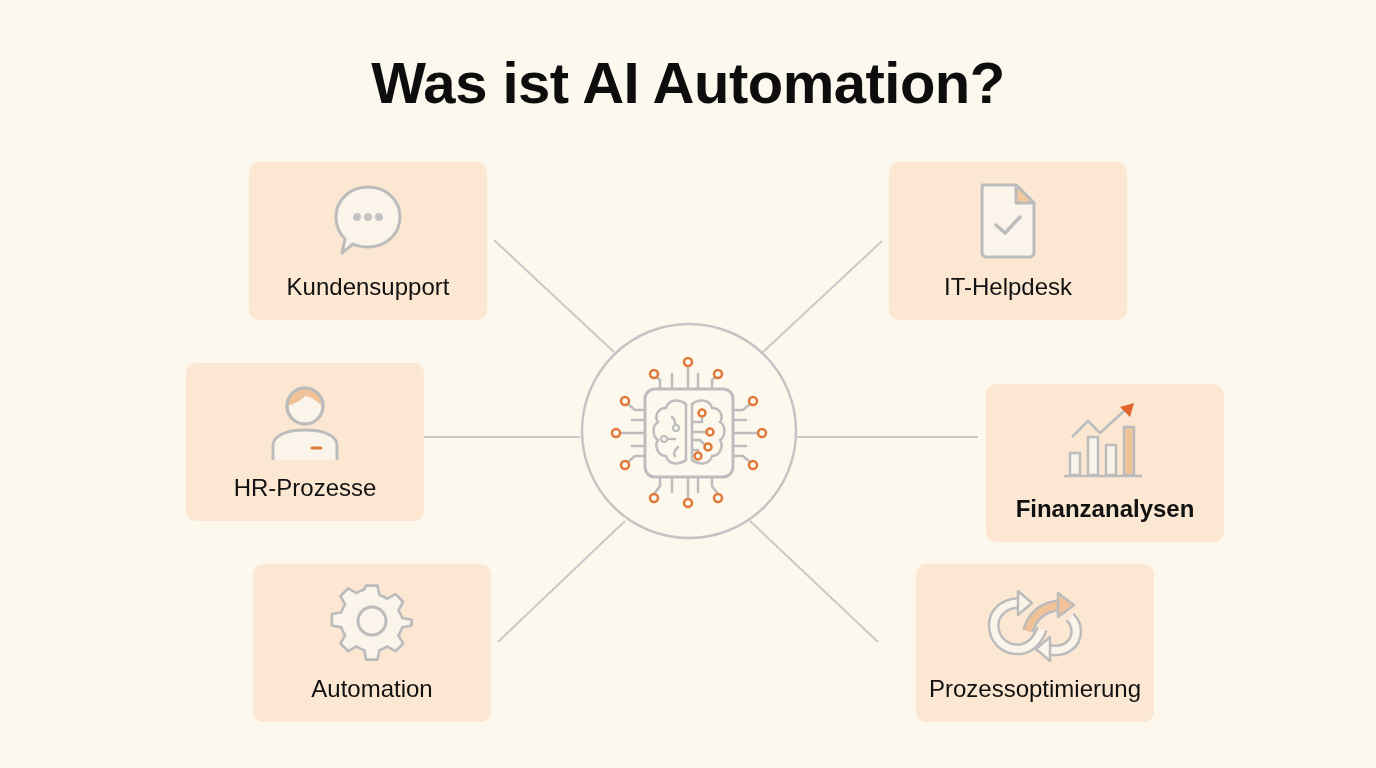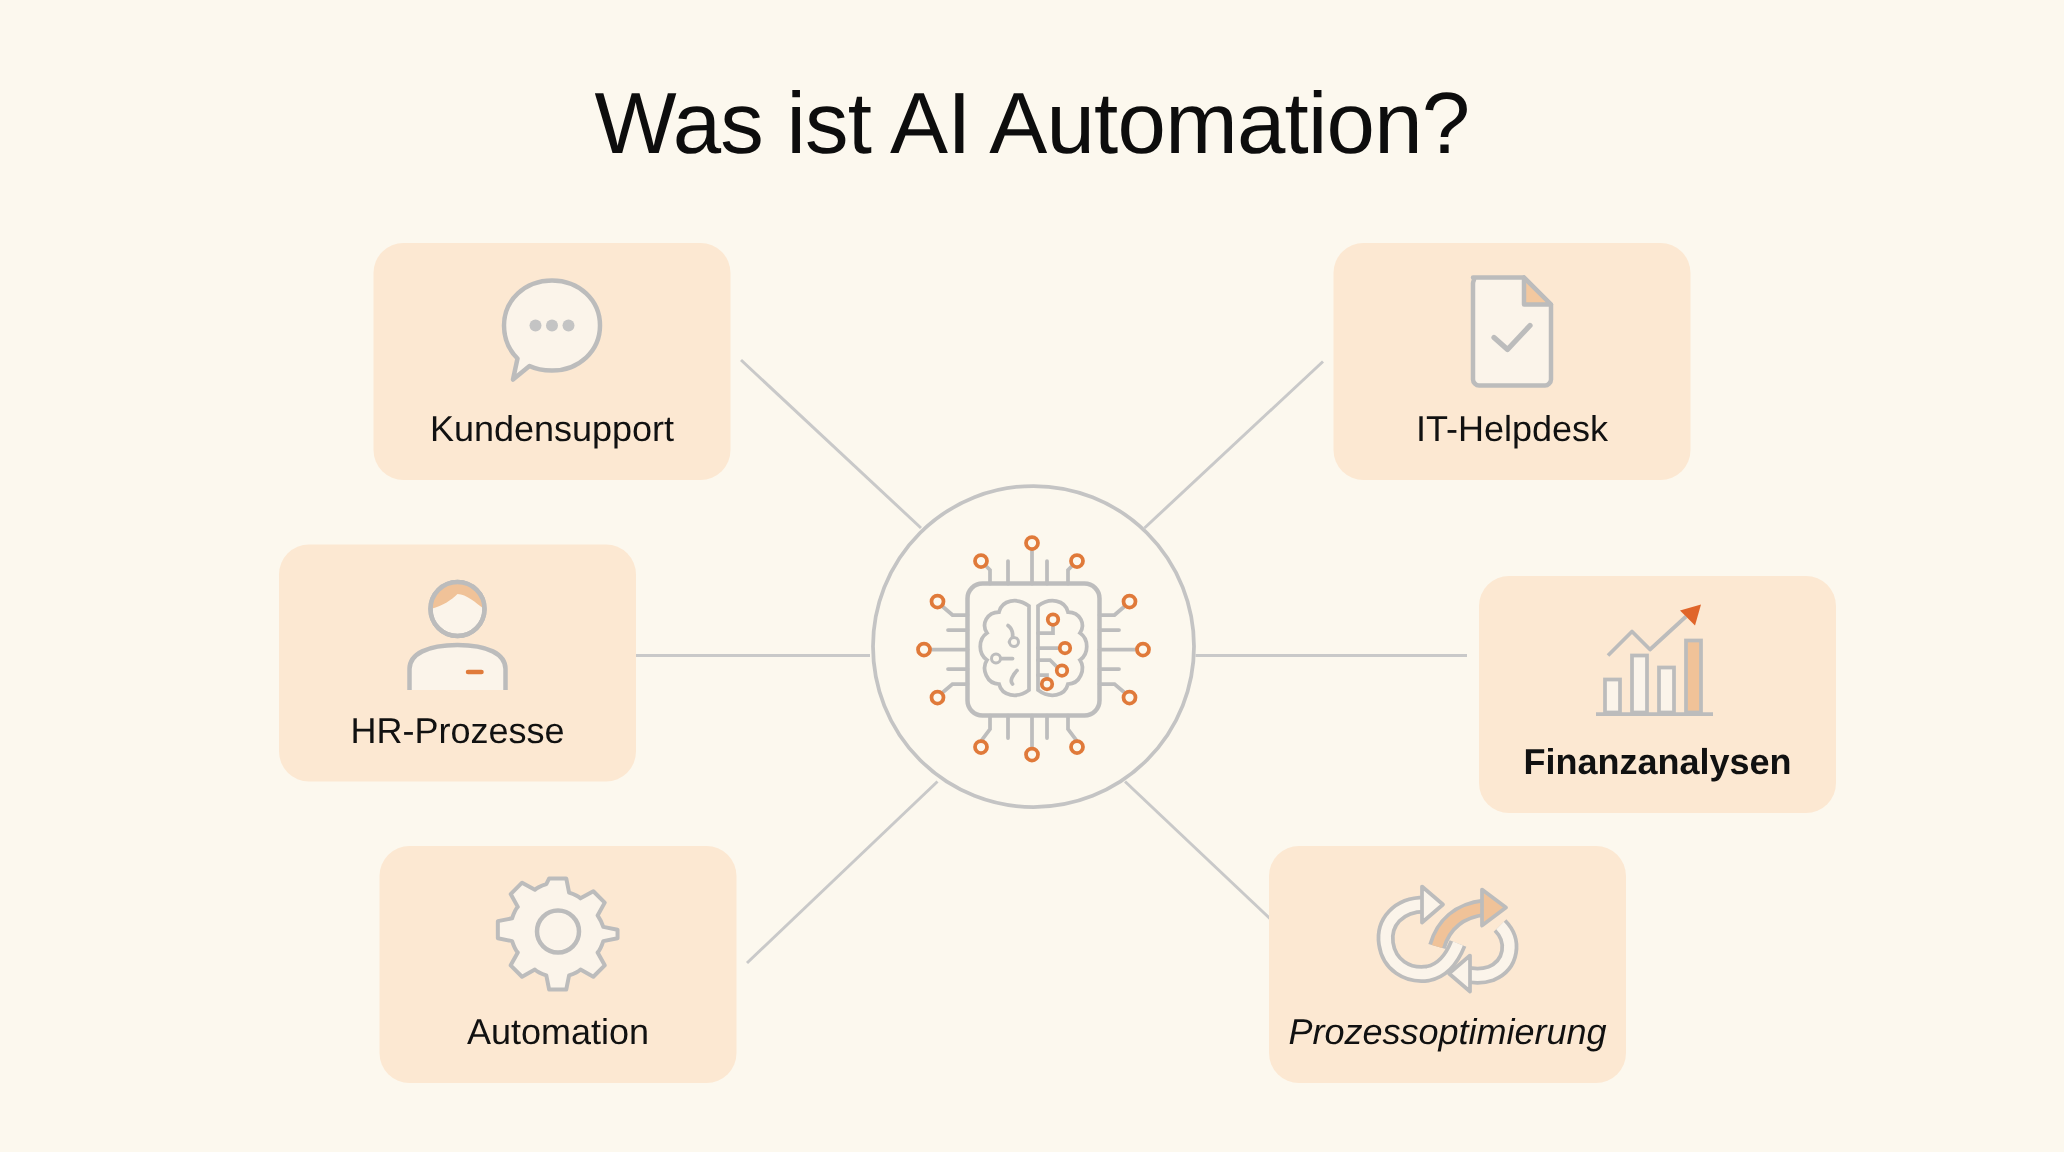--- a/index.html
+++ b/index.html
@@ -4,27 +4,27 @@
 <style>
   html, body { margin: 0; padding: 0; }
   body {
     width: 1376px; height: 768px; overflow: hidden;
     background: #fcf8ee;
     font-family: "Liberation Sans", "DejaVu Sans", sans-serif;
     position: relative;
   }
   .title {
     position: absolute; left: 0; top: 48px; width: 1376px;
-    text-align: center; font-size: 58px; font-weight: 400;
+    text-align: center; font-size: 58px; font-weight: 700;
     color: #0d0d0d; letter-spacing: -0.5px; line-height: 70px;
   }
   svg.connectors { position: absolute; left: 0; top: 0; }
   .card {
     position: absolute; width: 238px; height: 158px;
-    background: #fce8d2; border-radius: 20px;
+    background: #fce8d2; border-radius: 10px;
   }
   .card .icon {
     position: absolute; left: 0; top: 14px; width: 100%; height: 90px;
     display: flex; justify-content: center; align-items: center;
   }
   .card .label {
     position: absolute; left: 0; bottom: 18px; width: 100%;
     text-align: center; font-size: 24px; color: #111; line-height: 30px;
     white-space: nowrap;
   }
@@ -171,21 +171,21 @@
 <div class="card" style="left:253px; top:564px;">
   <div class="icon">
     <svg width="84" height="84" viewBox="0 0 84 84">
       <path d="M36 6 H48 L50 16 C53 17 56 18 58 20 L67 15 L75 23 L70 32 C72 35 73 37 74 40 L84 42 V42 L84 48 L74 50 C73 53 72 56 70 58 L75 67 L67 75 L58 70 C56 72 53 73 50 74 L48 84 H36 L34 74 C31 73 28 72 26 70 L17 75 L9 67 L14 58 C12 56 11 53 10 50 L0 48 V36 L10 34 C11 31 12 28 14 26 L9 17 L17 9 L26 14 C28 12 31 11 34 10 Z" transform="translate(0,-3) scale(0.95) translate(2,2)" fill="#fbf4ea" stroke="#bcbcbc" stroke-width="2.8" stroke-linejoin="round"></path>
       <circle cx="42" cy="40" r="14" fill="#fbf4ea" stroke="#bcbcbc" stroke-width="3"></circle>
     </svg>
   </div>
   <div class="label">Automation</div>
 </div>
 
-<div class="card" style="left:846px; top:564px;font-style:italic;">
+<div class="card" style="left:916px; top:564px;">
   <div class="icon">
     <svg width="110" height="84" viewBox="0 0 110 84">
 
       <path d="M40 22 C22 22 12 34 14 48 C16 62 28 70 42 68 C52 66 58 58 62 48" fill="none" stroke="#bcbcbc" stroke-width="12" stroke-linecap="butt"></path>
       <path d="M40 22 C22 22 12 34 14 48 C16 62 28 70 42 68 C52 66 58 58 62 48" fill="none" stroke="#fbf4ea" stroke-width="7"></path>
       <path d="M38 10 L52 22 L38 34 Z" fill="#fbf4ea" stroke="#bcbcbc" stroke-width="2.5" stroke-linejoin="round"></path>
 
       <path d="M48 50 C52 36 62 26 80 24" fill="none" stroke="#bcbcbc" stroke-width="12"></path>
       <path d="M48 50 C52 36 62 26 80 24" fill="none" stroke="#f0c298" stroke-width="7"></path>
       <path d="M78 12 L94 24 L78 36 Z" fill="#f0c298" stroke="#bcbcbc" stroke-width="2.5" stroke-linejoin="round"></path>

